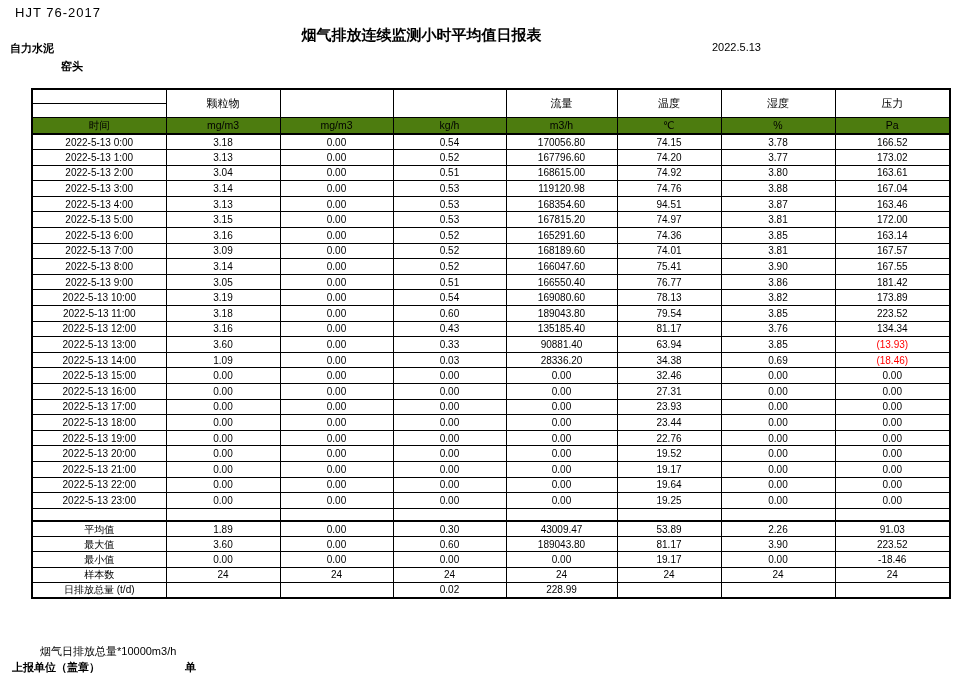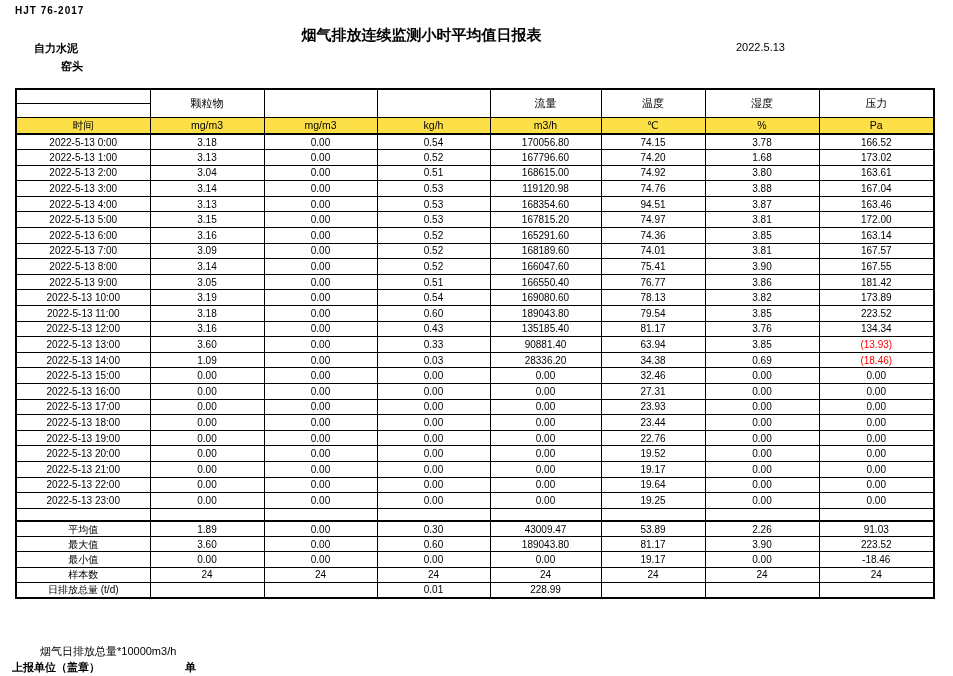--- a/index.html
+++ b/index.html
@@ -6,61 +6,60 @@
   html, body { background: #ffffff; }
   body {
     width: 953px; height: 676px;
     position: relative;
     font-family: "Liberation Sans", "DejaVu Sans", sans-serif;
     color: #000;
     overflow: hidden;
   }
   .doc-code {
     position: absolute; left: 15px; top: 5px;
-    font-size: 10px; font-weight: bold; letter-spacing: 1px;
+    font-size: 13px; font-weight: normal; letter-spacing: 1px;
   }
   .title {
     position: absolute; left: 0; top: 26px; width: 843px;
     text-align: center; font-size: 15px; font-weight: bold;
   }
   .company {
-    position: absolute; left: 34px; top: 41px;
+    position: absolute; left: 10px; top: 41px;
     font-size: 11px; font-weight: bold;
   }
   .station {
     position: absolute; left: 17px; top: 59px;
     font-size: 11px; font-weight: bold; margin-left: 44px;
   }
   .date {
     position: absolute; left: 712px; top: 41px;
     font-size: 11px;
-    margin-left: 24px;
   }
   table.report {
     position: absolute; left: 15px; top: 88px;
     width: 918px;
     border-collapse: collapse;
     table-layout: fixed;
     font-size: 10px;
   }
   table.report td {
     border: 1px solid #000;
     text-align: center;
     vertical-align: middle;
     height: 15.6px;
     line-height: 13px;
     padding: 0 2px;
     overflow: hidden;
     white-space: nowrap;
   }
-  table.report { border: 2px solid #000; }
+  table.report { border: 2px solid #000; margin-left: 16px; }
   tr.group-row td { height: 14px; font-size: 11px; }
   tr.group-row-2 td { height: 14px; }
   tr.units-row td {
-    background: #fde047;
+    background: #4d7c0f;
     border-bottom: 2px solid #000;
     height: 17px;
     font-size: 10.5px;
   }
   tr.spacer-row td { border-bottom: 2px solid #000; height: 13px; }
   tr.summary-row td { height: 15.3px; }
   td.red { color: #ff0000; }
   .footnote1 {
     position: absolute; left: 12px; top: 644px;
     font-size: 11px;
@@ -129,21 +128,21 @@
         <td>3.78</td>
         <td>166.52</td>
       </tr>
       <tr>
         <td>2022-5-13 1:00</td>
         <td>3.13</td>
         <td>0.00</td>
         <td>0.52</td>
         <td>167796.60</td>
         <td>74.20</td>
-        <td>1.68</td>
+        <td>3.77</td>
         <td>173.02</td>
       </tr>
       <tr>
         <td>2022-5-13 2:00</td>
         <td>3.04</td>
         <td>0.00</td>
         <td>0.51</td>
         <td>168615.00</td>
         <td>74.92</td>
         <td>3.80</td>
@@ -410,21 +409,21 @@
         <td>24</td>
         <td>24</td>
         <td>24</td>
         <td>24</td>
         <td>24</td>
       </tr>
       <tr class="summary-row">
         <td>日排放总量 (t/d)</td>
         <td></td>
         <td></td>
-        <td>0.01</td>
+        <td>0.02</td>
         <td>228.99</td>
         <td></td>
         <td></td>
         <td></td>
       </tr>
     </tbody>
 </table>
 
 <div class="footnote1">烟气日排放总量*10000m3/h</div>
 <div class="footnote2">

